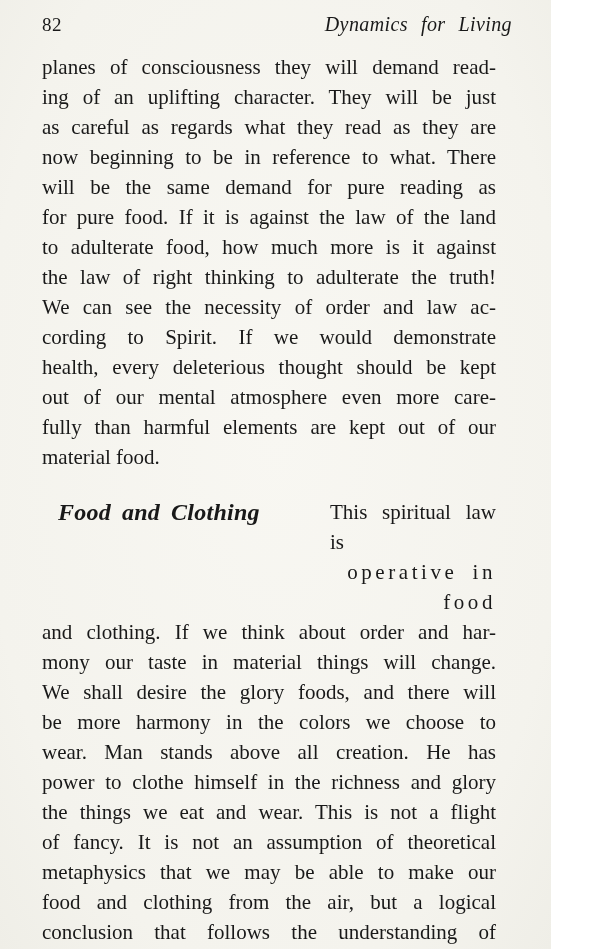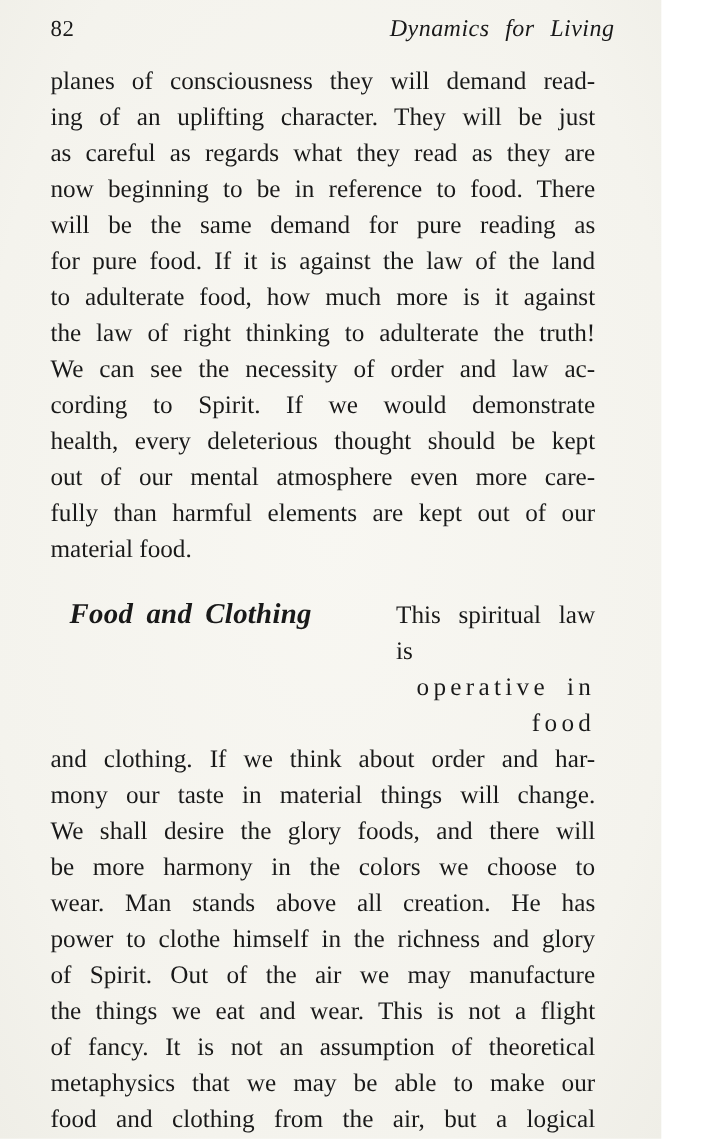--- a/index.html
+++ b/index.html
@@ -81,21 +81,21 @@
 
   <div class="header">
     <span class="pagenum">82</span>
     <span class="running-title">Dynamics for Living</span>
   </div>
 
   <div class="body-text">
       <div class="line">planes of consciousness they will demand read-</div>
       <div class="line">ing of an uplifting character. They will be just</div>
       <div class="line">as careful as regards what they read as they are</div>
-      <div class="line">now beginning to be in reference to food. There</div>
+      <div class="line">now beginning to be in reference to what. There</div>
       <div class="line">will be the same demand for pure reading as</div>
       <div class="line">for pure food. If it is against the law of the land</div>
       <div class="line">to adulterate food, how much more is it against</div>
       <div class="line">the law of right thinking to adulterate the truth!</div>
       <div class="line">We can see the necessity of order and law ac-</div>
       <div class="line">cording to Spirit. If we would demonstrate</div>
       <div class="line">health, every deleterious thought should be kept</div>
       <div class="line">out of our mental atmosphere even more care-</div>
       <div class="line">fully than harmful elements are kept out of our</div>
       <div class="line para-end">material food.</div>
@@ -109,21 +109,20 @@
       </div>
   </div>
 
   <div>
       <div class="line">and clothing. If we think about order and har-</div>
       <div class="line">mony our taste in material things will change.</div>
       <div class="line">We shall desire the glory foods, and there will</div>
       <div class="line">be more harmony in the colors we choose to</div>
       <div class="line">wear. Man stands above all creation. He has</div>
       <div class="line">power to clothe himself in the richness and glory</div>
-      <div class="line">of Spirit. Out of the air we may manufacture</div>
       <div class="line">the things we eat and wear. This is not a flight</div>
       <div class="line">of fancy. It is not an assumption of theoretical</div>
       <div class="line">metaphysics that we may be able to make our</div>
       <div class="line">food and clothing from the air, but a logical</div>
       <div class="line">conclusion that follows the understanding of</div>
     </div>
 
 </div>
 
 </body></html>

